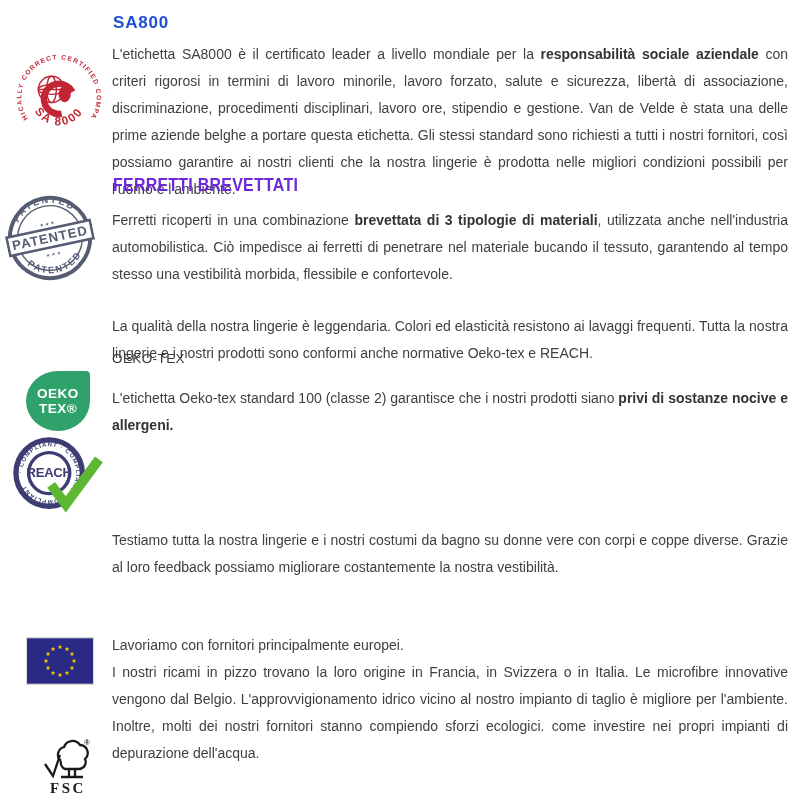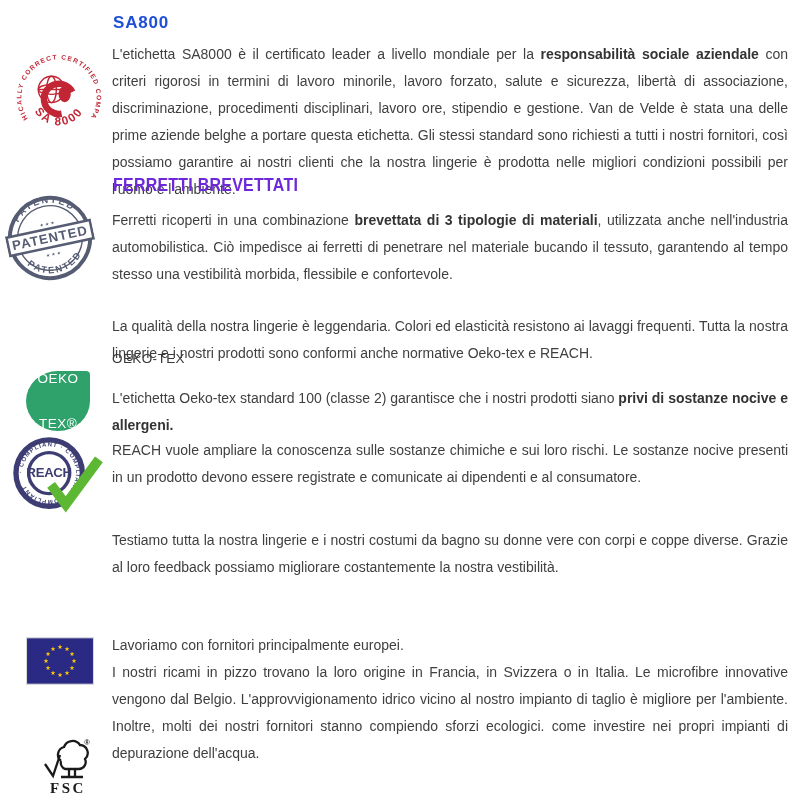--- a/index.html
+++ b/index.html
@@ -22,21 +22,21 @@
   .sa-badge text{fill:#c22635;font-weight:bold;}
   .sa-ring{font-size:7px;letter-spacing:1.3px;}
   .sa-bottom{font-size:12.5px;letter-spacing:2px;}
   .pat{transform:rotate(-12deg);opacity:0.93;}
   .pat text{fill:#4a5168;font-weight:bold;}
   .pat .arc{font-size:9.5px;letter-spacing:2px;}
   .pat .banner-text{font-size:13.5px;font-weight:800;letter-spacing:1px;}
   .pat .stars{font-size:4.5px;font-family:"DejaVu Sans",sans-serif;}
   .oeko{position:absolute;left:26px;top:371px;width:64px;height:60px;background:#2fa16b;
         border-radius:50% 4px 50% 50%;display:flex;flex-direction:column;align-items:center;
-        justify-content:space-between;color:#ffffff;font-weight:400;font-size:13.5px;
+        justify-content:center;color:#ffffff;font-weight:700;font-size:13.5px;
         line-height:15px;letter-spacing:0.5px;}
   .reach text{fill:#3d3d74;font-weight:bold;}
   .reach .ring{font-size:6.2px;letter-spacing:1px;}
   .reach .center{font-size:13.5px;letter-spacing:-0.3px;}
   .eu-star{font-family:"DejaVu Sans",sans-serif;font-size:6px;fill:#ffcc00;}
   .fsc path{stroke:#1a1a1a;stroke-width:2.3;fill:none;}
   .fsc text{fill:#1a1a1a;}
   .fsc .label{font-family:"Liberation Serif",serif;font-size:15px;font-weight:600;letter-spacing:2.5px;}
   .fsc .reg{font-size:7.5px;font-weight:bold;}
 </style>
@@ -125,20 +125,19 @@
   <p class="txt" style="top:41px;"><span>L'etichetta SA8000 è il certificato leader a livello mondiale per la </span><b>responsabilità sociale aziendale</b><span> con criteri rigorosi in termini di lavoro minorile, lavoro forzato, salute e sicurezza, libertà di associazione, discriminazione, procedimenti disciplinari, lavoro ore, stipendio e gestione. Van de Velde è stata una delle prime aziende belghe a portare questa etichetta. Gli stessi standard sono richiesti a tutti i nostri fornitori, così possiamo garantire ai nostri clienti che la nostra lingerie è prodotta nelle migliori condizioni possibili per l'uomo e l'ambiente.</span></p>
 
   <h2 class="h-cond" style="top:174px;"><span>FERRETTI BREVETTATI</span></h2>
   <p class="txt" style="top:207px;"><span>Ferretti ricoperti in una combinazione </span><b>brevettata di 3 tipologie di materiali</b><span>, utilizzata anche nell'industria automobilistica. Ciò impedisce ai ferretti di penetrare nel materiale bucando il tessuto, garantendo al tempo stesso una vestibilità morbida, flessibile e confortevole.</span></p>
 
   <p class="txt" style="top:313px;">La qualità della nostra lingerie è leggendaria. Colori ed elasticità resistono ai lavaggi frequenti. Tutta la nostra lingerie e i nostri prodotti sono conformi anche normative Oeko-tex e REACH.</p>
 
   <p class="sub" style="top:351px;">OEKO-TEX</p>
   <p class="txt" style="top:385px;"><span>L'etichetta Oeko-tex standard 100 (classe 2) garantisce che i nostri prodotti siano </span><b>privi di sostanze nocive e allergeni.</b><span></span></p>
 
-  <p class="txt" style="top:437px;">REACH vuole ampliare la conoscenza sulle sostanze chimiche e sui loro rischi. Le sostanze nocive presenti in un prodotto devono essere registrate e comunicate ai dipendenti e al consumatore.</p>
 
   <p class="txt" style="top:527px;">Testiamo tutta la nostra lingerie e i nostri costumi da bagno su donne vere con corpi e coppe diverse. Grazie al loro feedback possiamo migliorare costantemente la nostra vestibilità.</p>
 
   <p class="txt" style="top:632px;"><span>Lavoriamo con fornitori principalmente europei.</span><br><span>I nostri ricami in pizzo trovano la loro origine in Francia, in Svizzera o in Italia. Le microfibre innovative vengono dal Belgio. L'approvvigionamento idrico vicino al nostro impianto di taglio è migliore per l'ambiente. Inoltre, molti dei nostri fornitori stanno compiendo sforzi ecologici. come investire nei propri impianti di depurazione dell'acqua.</span></p>
 
 
 </div>
 
 </body></html>

